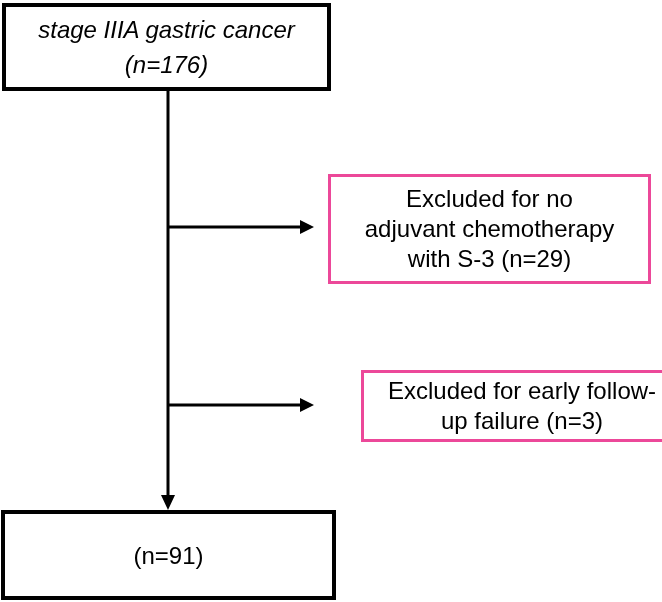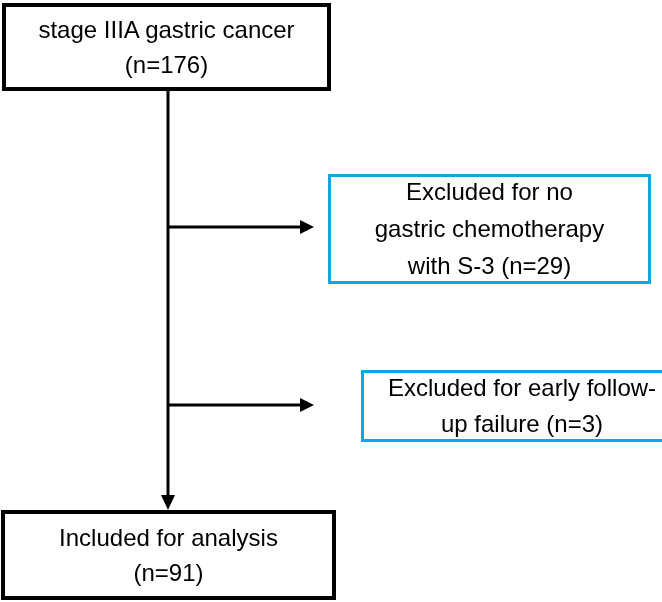--- a/index.html
+++ b/index.html
@@ -35,29 +35,29 @@
     font-size: 24px;
   }
   .box span {
     display: block;
   }
   .box.main {
     border: 4px solid #000000;
     line-height: 35px;
   }
   .box.side {
-    border: 3px solid #0ea5e9;
+    border: 3px solid #ec4899;
     line-height: 30px;
-    justify-content: space-between;
   }
   .box-top {
     left: 2px;
     top: 3px;
     width: 329px;
     height: 88px;
+    font-style: italic;
   }
   .box-excl1 {
     left: 328px;
     top: 174px;
     width: 323px;
     height: 110px;
   }
   .box-excl2 {
     left: 328px;
     top: 370px;
@@ -89,27 +89,26 @@
     <polygon points="300,398 300,412 314,405" fill="#000000"></polygon>
   </svg>
 
   <div class="box main box-top">
     <span>stage IIIA gastric cancer</span>
     <span>(n=176)</span>
   </div>
 
   <div class="box side box-excl1">
     <span>Excluded for no</span>
-    <span>gastric chemotherapy</span>
+    <span>adjuvant chemotherapy</span>
     <span>with S-3 (n=29)</span>
   </div>
 
   <div class="box side box-excl2">
     <span>Excluded for early follow-</span>
     <span>up failure (n=3)</span>
   </div>
 
   <div class="box main box-bottom">
-    <span>Included for analysis</span>
     <span>(n=91)</span>
   </div>
 
 </div>
 
 </body></html>

